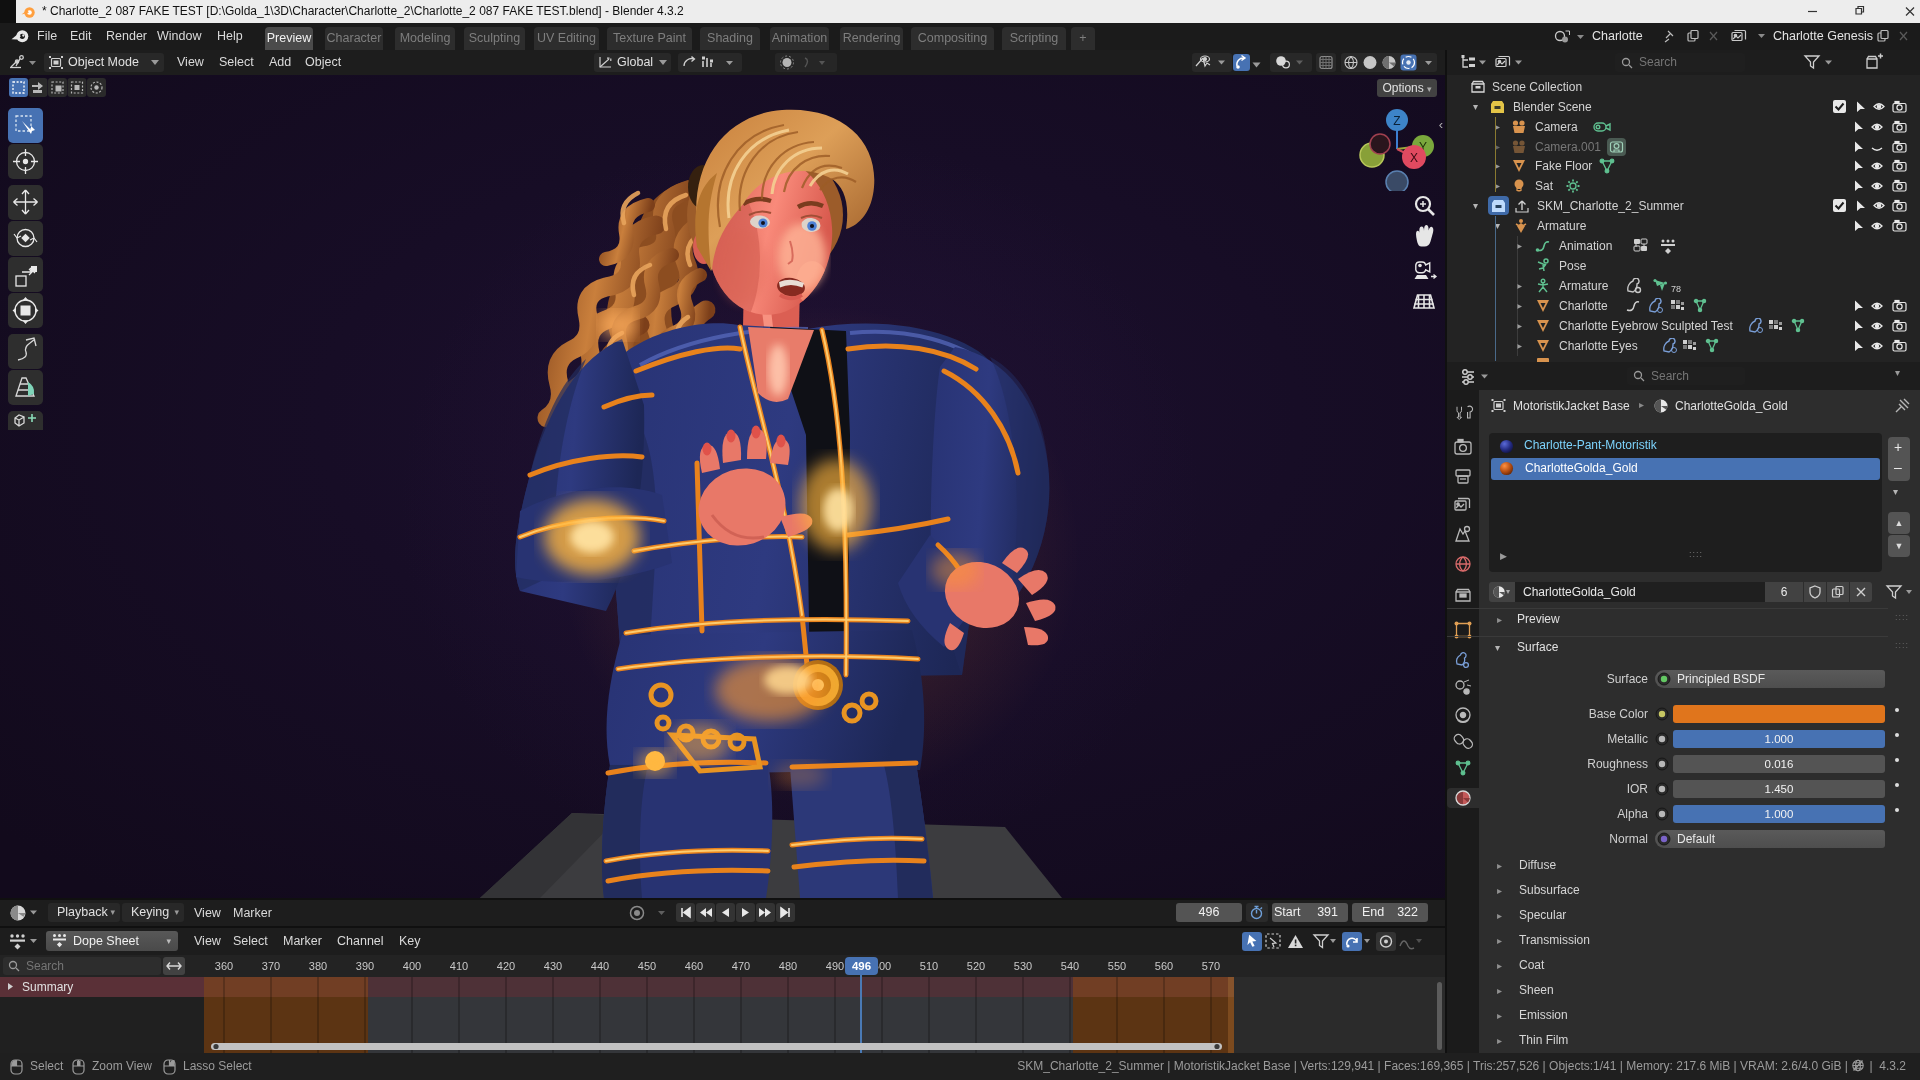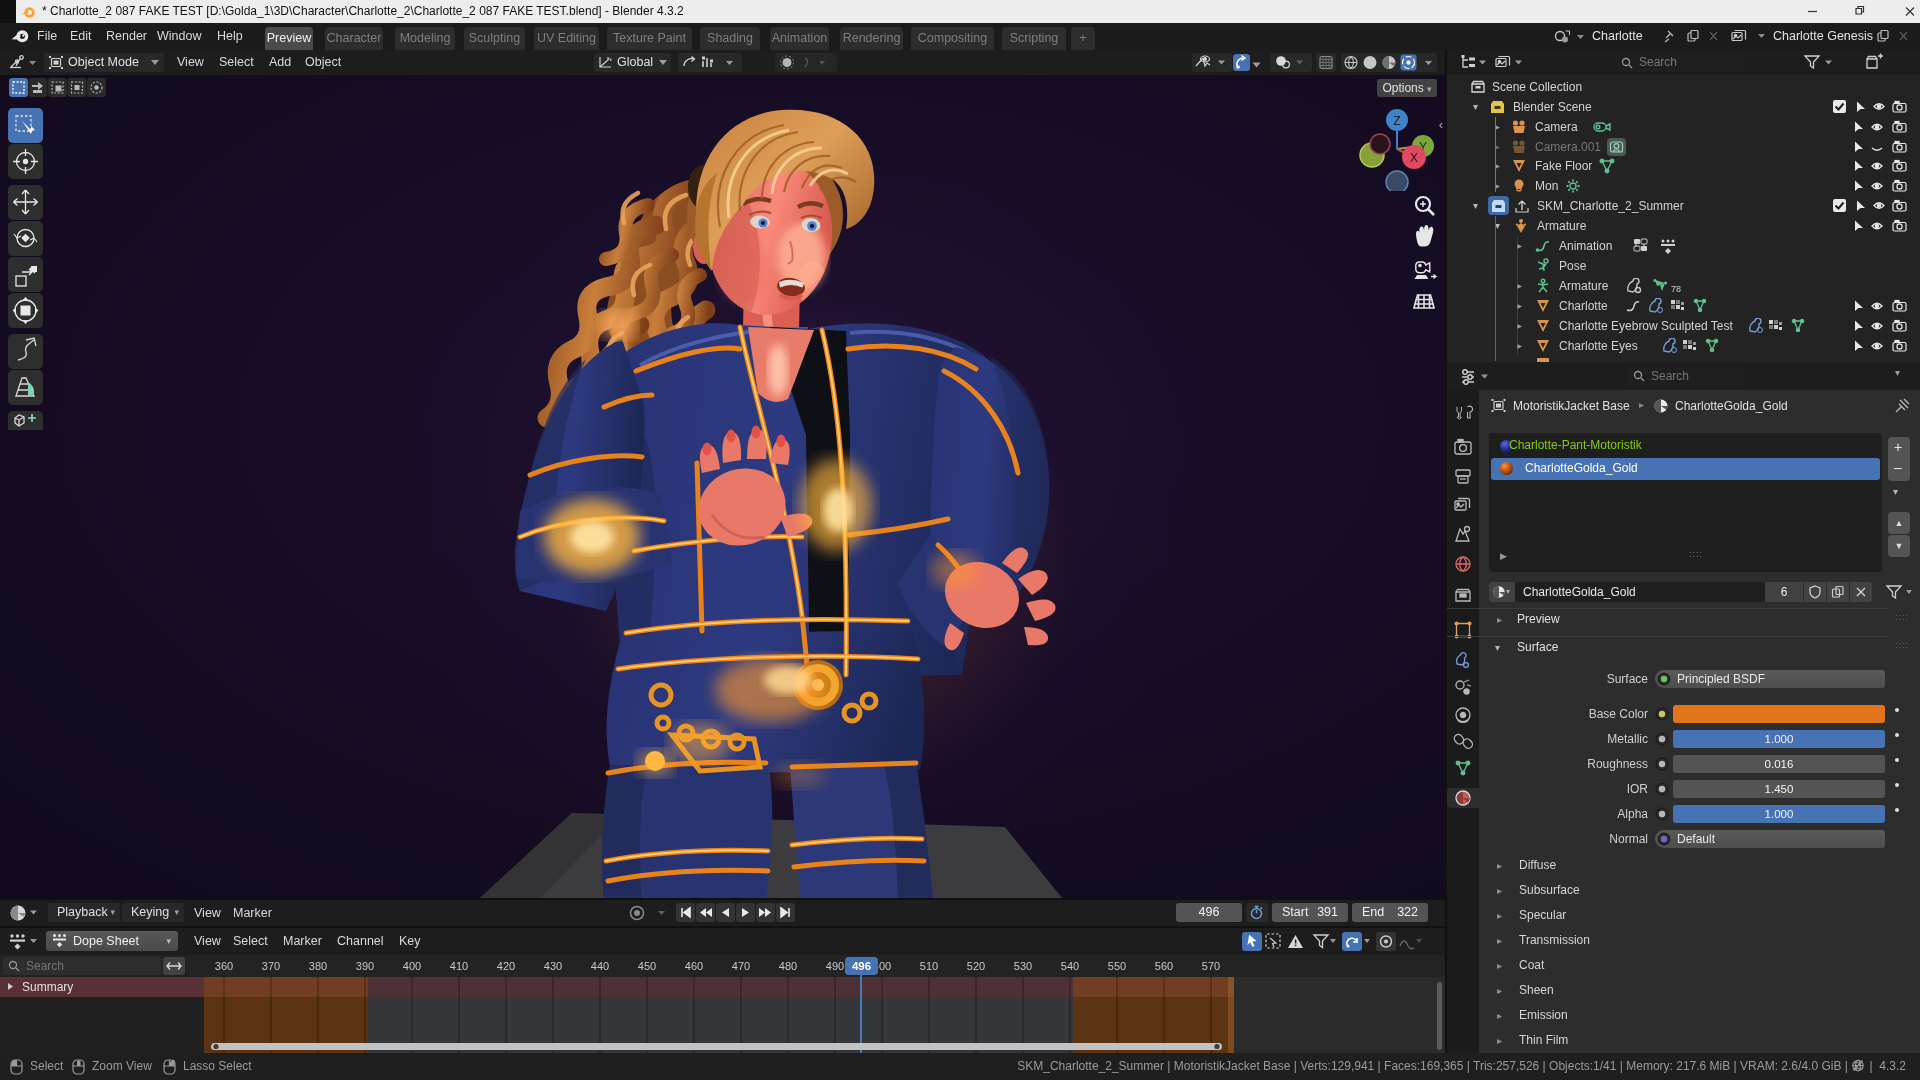--- a/index.html
+++ b/index.html
@@ -722,21 +722,21 @@
             <rect x="43" y="1.5" width="4" height="2" fill="#e8e8e8"></rect>
           </g>
         </svg>
       </div>
     <div class="orow" style="top:101px">
         <span style="position:absolute;left:48px;color:#9a9a9a;font-size:10px">▸</span>
         <svg style="position:absolute;left:64px;top:2px" width="16" height="16" viewBox="0 0 16 16">
           <circle cx="8" cy="6" r="4.5" fill="#d8934e"></circle>
           <path d="M6 10.5 h4 v2 h-4 Z M6.5 13 h3" stroke="#d8934e" stroke-width="1.2" fill="none"></path>
         </svg>
-        <span style="position:absolute;left:88px">Mon</span>
+        <span style="position:absolute;left:88px">Sat</span>
       <svg style="position:absolute;left:118px;top:2px" width="16" height="16" viewBox="0 0 16 16">
           <g stroke="#5fc090" stroke-width="1.3" fill="none">
             <circle cx="8" cy="8" r="3"></circle>
             <g stroke-width="1.8">
               <path d="M8 1.5 v2 M8 12.5 v2 M1.5 8 h2 M12.5 8 h2 M3.4 3.4 l1.4 1.4 M11.2 11.2 l1.4 1.4 M12.6 3.4 l-1.4 1.4 M4.8 11.2 l-1.4 1.4"></path>
             </g>
           </g>
         </svg>
       <svg style="position:absolute;left:405px;top:3px" width="66" height="14" viewBox="0 0 66 14">
           <path d="M3 12 V1.5 l8 7.5 -4.5 0 Z" fill="#e8e8e8"></path>
@@ -1114,21 +1114,21 @@
       <svg style="position:absolute;left:10px;top:6px" width="15" height="15" viewBox="0 0 16 16">
           <defs>
             <radialGradient id="bs" cx="35%" cy="30%" r="80%">
               <stop offset="0%" stop-color="#5a6ad8"></stop>
               <stop offset="60%" stop-color="#232a80"></stop>
               <stop offset="100%" stop-color="#10123a"></stop>
             </radialGradient>
           </defs>
           <circle cx="8" cy="8" r="7" fill="url(#bs)"></circle>
         </svg>
-      <span style="position:absolute;left:20px;top:5px;color:#84cc16">Charlotte-Pant-Motoristik</span>
+      <span style="position:absolute;left:35px;top:5px;color:#7dd3fc">Charlotte-Pant-Motoristik</span>
       <div style="position:absolute;left:2px;top:25px;width:389px;height:22px;background:#4772b3;border-radius:3px"></div>
       <svg style="position:absolute;left:10px;top:28px" width="15" height="15" viewBox="0 0 16 16">
           <defs>
             <radialGradient id="os" cx="35%" cy="30%" r="80%">
               <stop offset="0%" stop-color="#ff9040"></stop>
               <stop offset="60%" stop-color="#b04a10"></stop>
               <stop offset="100%" stop-color="#5a2408"></stop>
             </radialGradient>
           </defs>
           <circle cx="8" cy="8" r="7" fill="url(#os)"></circle>
@@ -1292,21 +1292,21 @@
     </svg>
     <div class="abs" style="left:1176px;top:3px;width:66px;height:19px;background:#545454;border-radius:3px;text-align:center;color:#f0f0f0;line-height:19px">496</div>
     <div class="abs" style="left:1246px;top:3px;width:22px;height:19px;background:#2a2a2a;border-radius:3px">
         <svg style="position:absolute;left:3px;top:2px" width="15" height="15" viewBox="0 0 15 15">
           <g stroke="#6f9fd8" stroke-width="1.4" fill="none">
             <circle cx="7.5" cy="8.5" r="5"></circle>
             <path d="M7.5 8.5 v-3.5 M5.5 1.5 h4 M7.5 1.5 v2 M11.5 4 l1.5 -1.5"></path>
           </g>
         </svg>
       </div>
-    <div class="abs" style="left:1272px;top:3px;width:76px;height:19px;background:#545454;border-radius:3px;color:#f0f0f0;line-height:19px"><span style="margin-left:10px">Start</span><span style="position:absolute;right:10px">391</span></div>
+    <div class="abs" style="left:1272px;top:3px;width:76px;height:19px;background:#545454;border-radius:3px;color:#f0f0f0;line-height:19px"><span style="margin-left:2px">Start</span><span style="position:absolute;right:10px">391</span></div>
     <div class="abs" style="left:1352px;top:3px;width:76px;height:19px;background:#545454;border-radius:3px;color:#f0f0f0;line-height:19px"><span style="margin-left:10px">End</span><span style="position:absolute;right:10px">322</span></div>
   </div>
   <div class="abs hdr" id="dsheader">
     <svg class="abs" style="left:8px;top:5px" width="34" height="17" viewBox="0 0 34 17">
         <g fill="#cfcfcf">
           <circle cx="4" cy="3" r="1.7"></circle>
           <circle cx="9.5" cy="3" r="1.7"></circle>
           <circle cx="15" cy="3" r="1.7"></circle>
           <rect x="2" y="6.5" width="15" height="2.2"></rect>
           <path d="M9.5 10.5 l3 3 -3 3 -3 -3 Z"></path>

